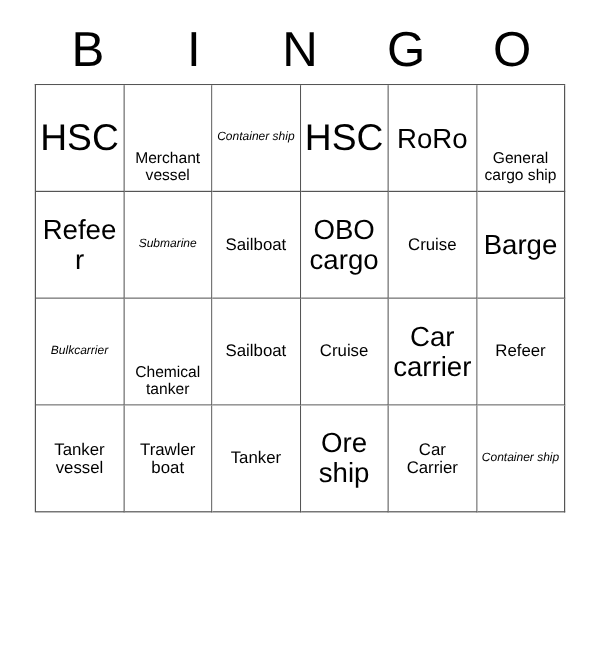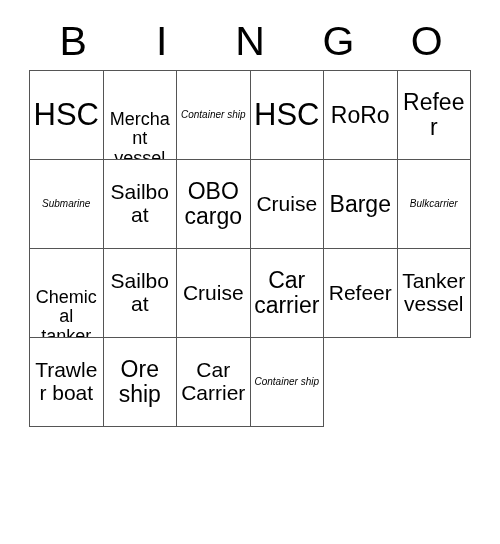--- a/index.html
+++ b/index.html
@@ -63,22 +63,22 @@
   .cell-text {
     display: block;
     line-height: 1.08;
     width: 100%;
     word-wrap: break-word;
   }
 
   
   .fs-xl  { font-size: 31px; }
   .fs-lg  { font-size: 23px; }
-  .fs-md  { font-size: 21px; }
-  .fs-sm  { font-size: 18px; margin-top: 48px; }
+  .fs-md  { font-size: 14px; }
+  .fs-sm  { font-size: 13px; margin-top: 48px; }
   .fs-xs  { font-size: 10px; font-style: italic; }
 </style>
 </head>
 <body>
 
 <div id="bingo-card">
 
   <div class="bingo-header">
     <div class="header-letter">B</div>
     <div class="header-letter">I</div>
@@ -95,20 +95,23 @@
         <span class="cell-text fs-sm">Merchant vessel</span>
       </div>
       <div class="bingo-cell">
         <span class="cell-text fs-xs">Container ship</span>
       </div>
       <div class="bingo-cell">
         <span class="cell-text fs-xl">HSC</span>
       </div>
       <div class="bingo-cell">
         <span class="cell-text fs-lg">RoRo</span>
+      </div>
+      <div class="bingo-cell">
+        <span class="cell-text fs-sm">General cargo ship</span>
       </div>
       <div class="bingo-cell">
         <span class="cell-text fs-lg">Refeer</span>
       </div>
       <div class="bingo-cell">
         <span class="cell-text fs-xs">Submarine</span>
       </div>
       <div class="bingo-cell">
         <span class="cell-text fs-md">Sailboat</span>
       </div>
@@ -139,20 +142,23 @@
       <div class="bingo-cell">
         <span class="cell-text fs-md">Refeer</span>
       </div>
       <div class="bingo-cell">
         <span class="cell-text fs-md">Tanker vessel</span>
       </div>
       <div class="bingo-cell">
         <span class="cell-text fs-md">Trawler boat</span>
       </div>
       <div class="bingo-cell">
+        <span class="cell-text fs-md">Tanker</span>
+      </div>
+      <div class="bingo-cell">
         <span class="cell-text fs-lg">Ore ship</span>
       </div>
       <div class="bingo-cell">
         <span class="cell-text fs-md">Car Carrier</span>
       </div>
       <div class="bingo-cell">
         <span class="cell-text fs-xs">Container ship</span>
       </div>
     </div>
 

